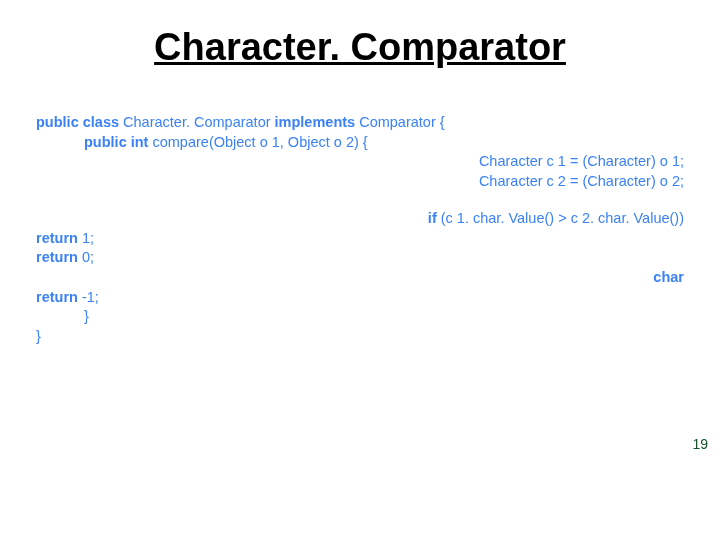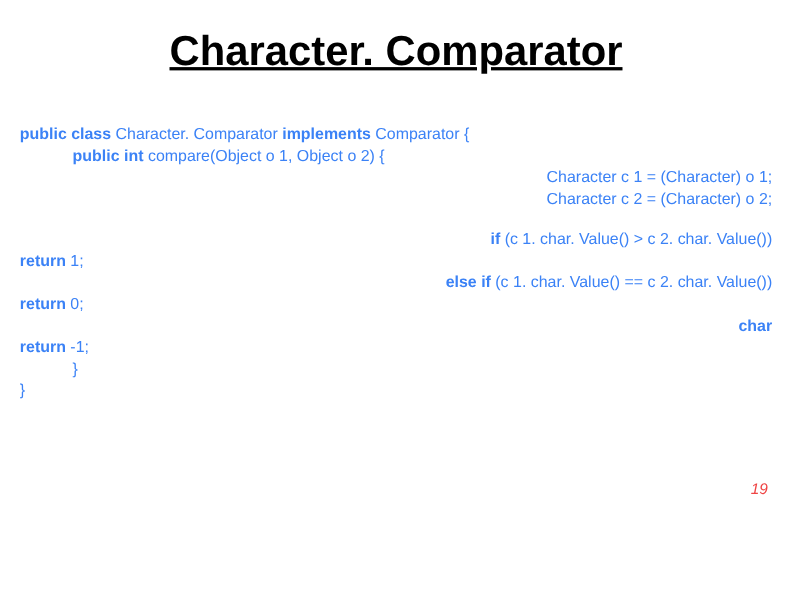--- a/index.html
+++ b/index.html
@@ -1,25 +1,25 @@
 <!DOCTYPE html>
 <html><head>
 <meta charset="utf-8">
 <style>
   * { margin: 0; padding: 0; box-sizing: border-box; }
   html, body { width: 720px; height: 540px; background: #fff; font-family: Arial, Helvetica, sans-serif; }
-  .slide { width: 720px; height: 468px; position: relative; padding: 20px 18px; }
+  .slide { width: 720px; height: 468px; position: relative; padding: 20px 36px; }
   .title { font-size: 38px; text-align: center; text-decoration: underline; color: #000; margin-top: 6px; margin-bottom: 44px; }
   .code { font-size: 14.5px; line-height: 1.35; color: #3b82f6; font-family: Arial, Helvetica, sans-serif; }
   .code .indent1 { margin-left: 48px; }
   .code .indent2 { margin-left: 72px; text-align: right; }
   .code .indent3 { }
   .code b { font-weight: bold; }
   .code .blank { height: 18px; }
-  .pagenum { position: absolute; right: 22px; bottom: 16px; font-size: 14px; color: #ef4444; font-style: italic; }
+  .pagenum { position: absolute; right: 12px; bottom: 16px; font-size: 14px; color: #14532d; }
 </style>
 </head>
 <body>
 
 <div class="slide">
   <h1 class="title">Character. Comparator</h1>
 
   <div class="code">
     <div>
       <b>public class </b><span>Character. Comparator </span><b>implements </b><span>Comparator {</span>
@@ -31,23 +31,20 @@
     <div class="indent2">Character c 2 = (Character) o 2;</div>
 
     <div class="blank"></div>
 
     <div class="indent2">
       <b>if </b><span>(c 1. char. Value() &gt; c 2. char. Value())</span>
     </div>
     <div class="indent3">
       <b>return </b><span>1;</span>
     </div>
-    <div class="indent2">
-      <b>else if </b><span>(c 1. char. Value() == c 2. char. Value())</span>
-    </div>
     <div class="indent3">
       <b>return </b><span>0;</span>
     </div>
     <div class="indent2">
       <b>char</b>
     </div>
     <div class="indent3">
       <b>return </b><span>-1;</span>
     </div>
     <div class="indent1">}</div>

